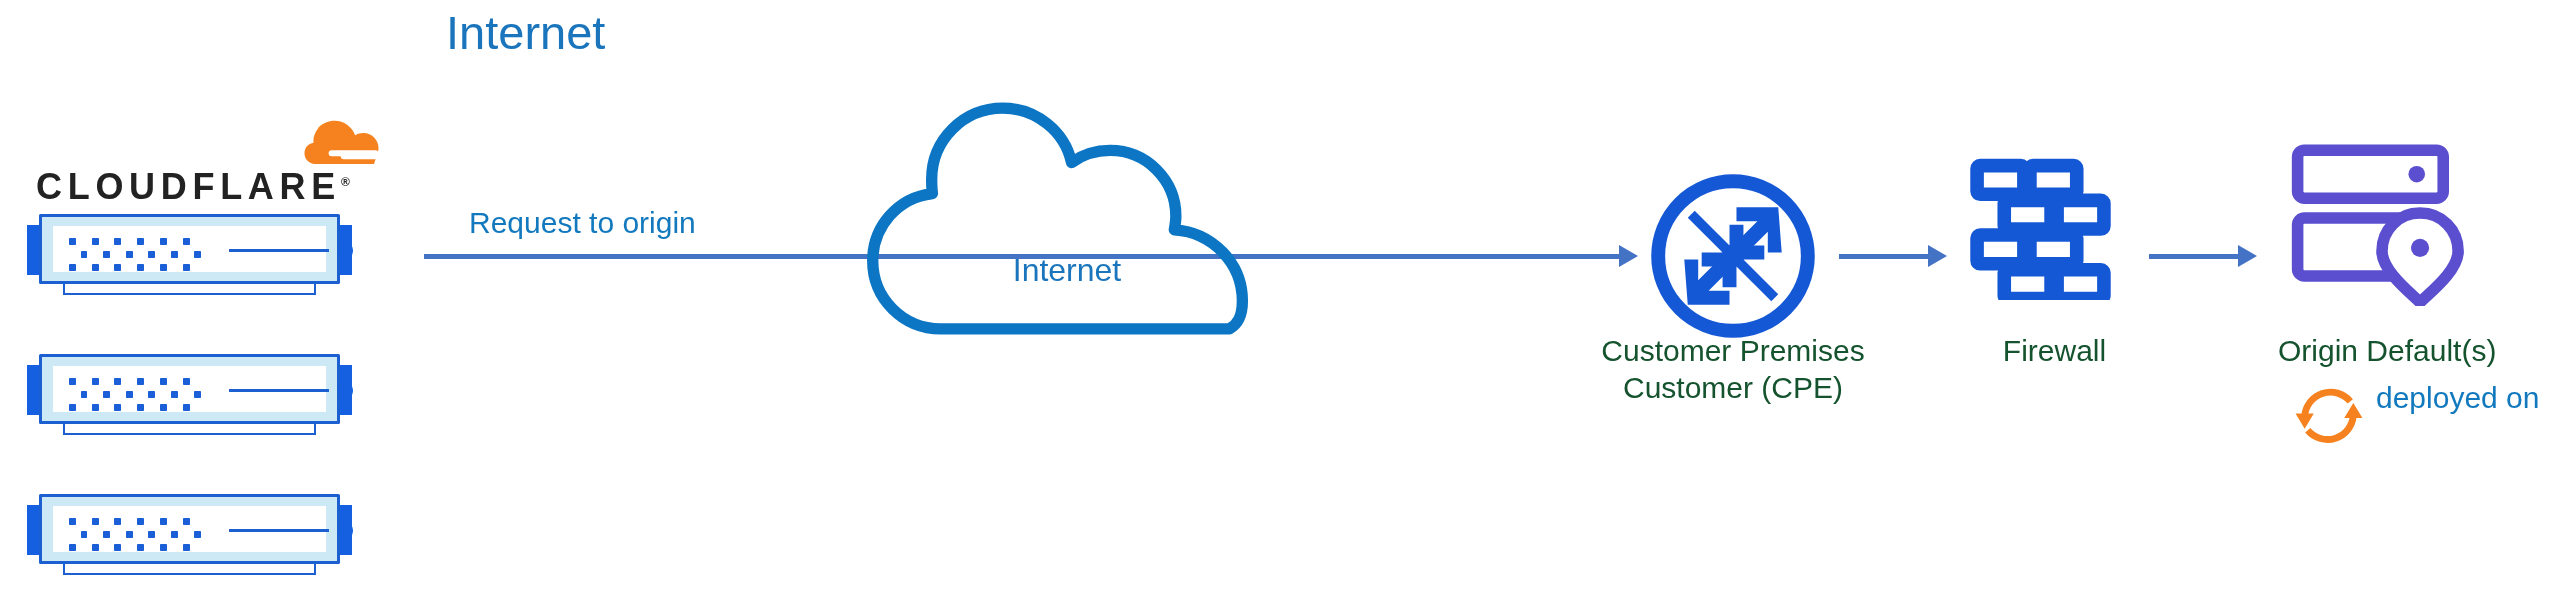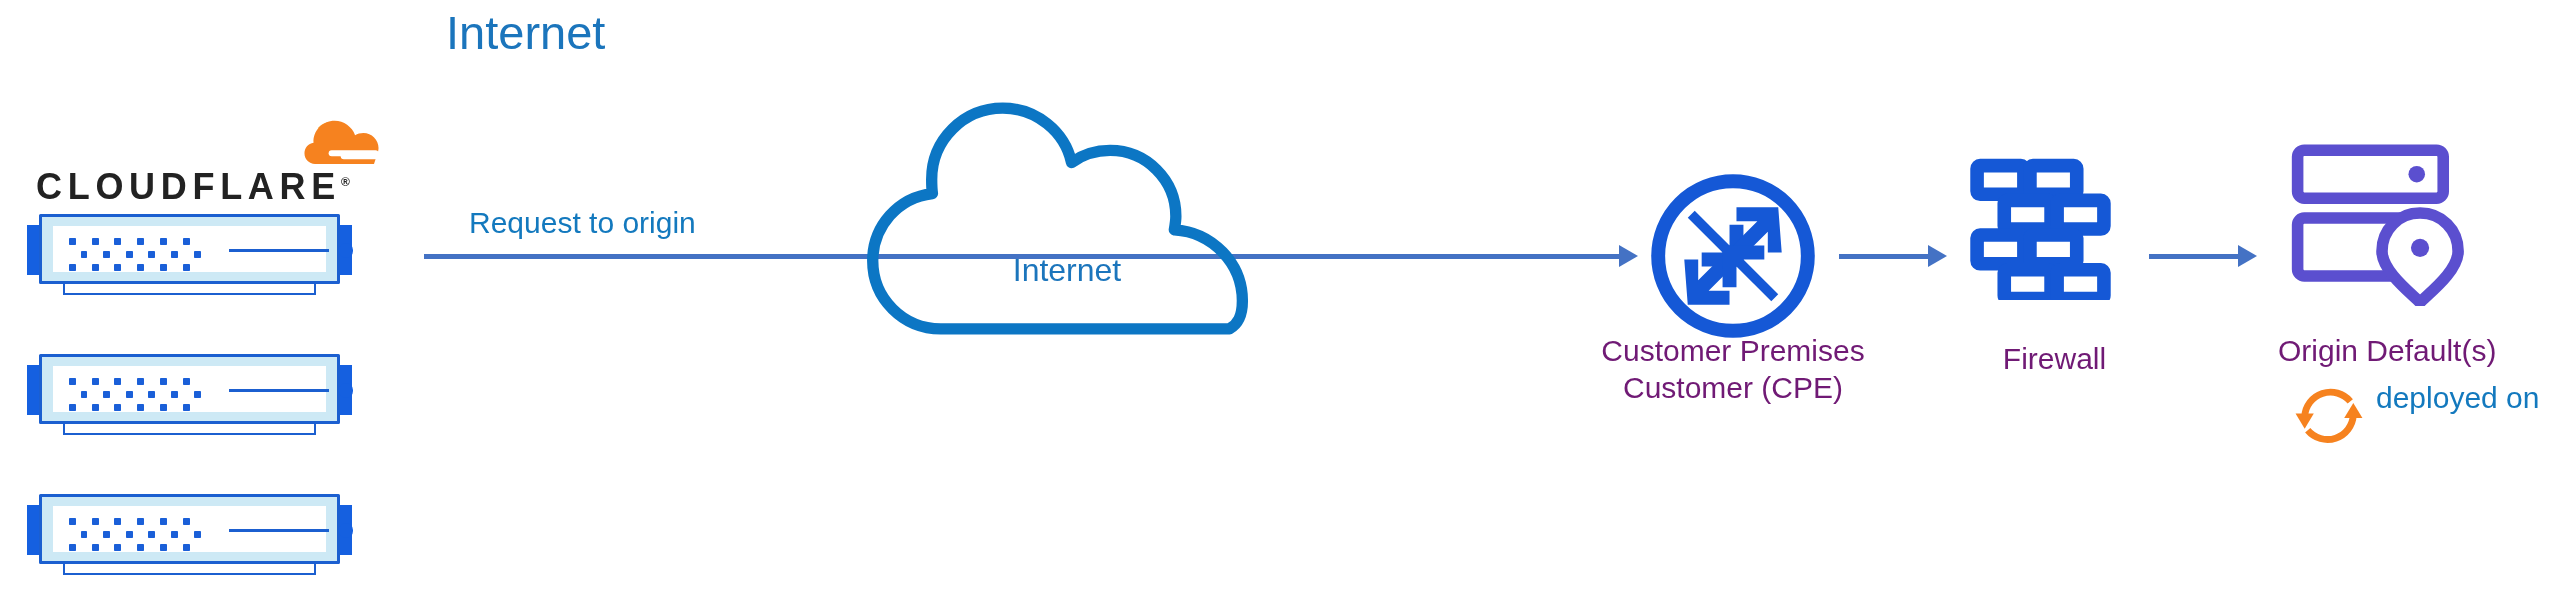--- a/index.html
+++ b/index.html
@@ -155,21 +155,21 @@
     right: 0;
     top: 150px;
     text-align: center;
     font-size: 32px;
     color: #1B75BC;
   }
 
   
   .node-label {
     font-size: 30px;
-    color: #701a75;
+    color: #14532d;
     text-align: center;
     line-height: 1.22;
     white-space: nowrap;
   }
 
   
   #cloudflared-note {
     left: 2291px;
     top: 374px;
     width: 272px;
@@ -356,21 +356,21 @@
         <rect x="61" y="34" width="31" height="19" rx="2"></rect>
 
         <rect x="8" y="57" width="31" height="19" rx="2"></rect>
         <rect x="43" y="57" width="31" height="19" rx="2"></rect>
 
         <rect x="26" y="80" width="31" height="19" rx="2"></rect>
         <rect x="61" y="80" width="31" height="19" rx="2"></rect>
       </g>
     </svg>
   </div>
-  <div class="abs node-label" style="left:1884px; top:333px; width:341px;margin-top:8px;">
+  <div class="abs node-label" style="left:1884px; top:333px; width:341px;">
     <div>Firewall</div>
   </div>
 
   <div class="abs arrow-line" style="left:2149px; top:254px; width:89px;"></div>
   <div class="abs arrow-head" style="left:2238px; top:245px;"></div>
 
   <div class="abs" style="left:2291px; top:140px; width:182px; height:166px;">
     <svg width="182" height="166" viewBox="0 0 110 100">
 
       <rect x="4" y="6" width="88" height="29" rx="4" fill="none" stroke="#5B4FCF" stroke-width="7"></rect>

